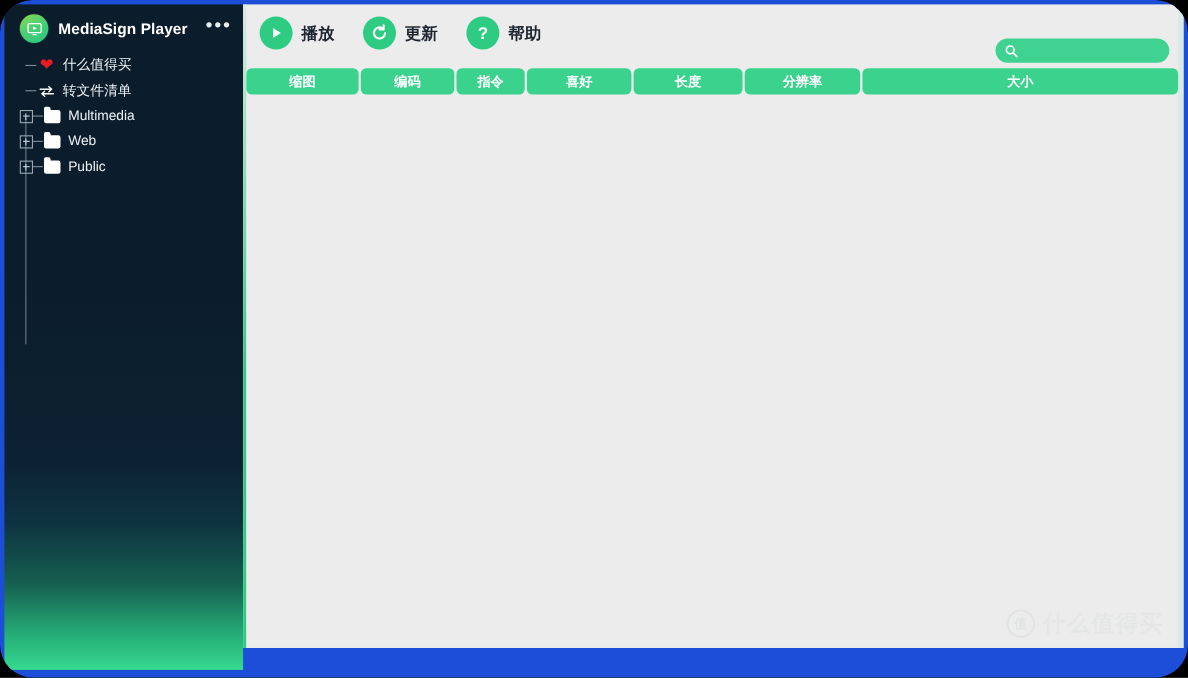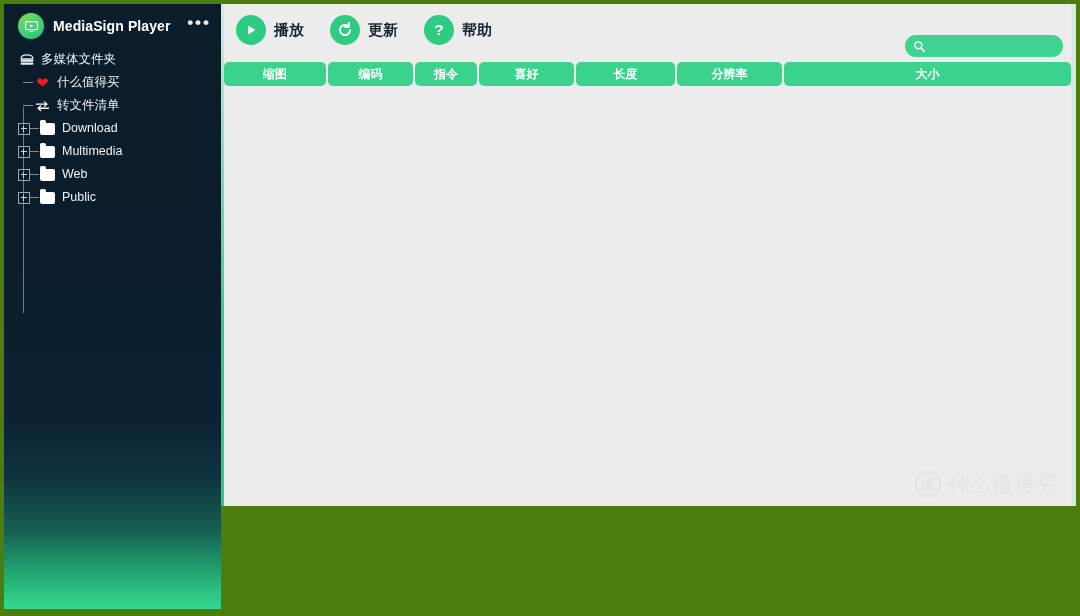--- a/index.html
+++ b/index.html
@@ -12,22 +12,23 @@
     height: 616px;
     overflow: hidden;
     font-family: "Liberation Sans", "DejaVu Sans", sans-serif;
   }
 
   #app {
     position: absolute;
     left: 0; top: 0;
     width: 1080px;
     height: 616px;
-    background: #4d7c0f;
+    background: #1d4ed8;
     overflow: hidden;
+    border-radius: 30px;
   }
 
   
   #sidebar {
     position: absolute;
     left: 4px;
     top: 4px;
     width: 217px;
     height: 605px;
     background: linear-gradient(to bottom,
@@ -174,21 +175,21 @@
     font-size: 15px;
     line-height: 1;
   }
 
   
   #main {
     position: absolute;
     left: 221px;
     top: 4px;
     width: 855px;
-    height: 502px;
+    height: 585px;
     background: #ececec;
     overflow: hidden;
   }
   #main-accent {
     position: absolute;
     left: 0; top: 0;
     width: 3px;
     height: 605px;
     background: linear-gradient(to bottom, #d7ece1 0%, #2ecb83 55%, #2ecb83 100%);
   }
@@ -332,30 +333,20 @@
           <rect x="9" y="19" width="6" height="1.8" rx="0.8" fill="#ffffff"></rect>
         </svg>
       </div>
       <div id="app-title">MediaSign Player</div>
       <div id="sidebar-menu">•••</div>
     </div>
 
     <div id="tree">
       <div class="vline"></div>
 
-      <div class="tree-row root">
-        <span class="t-ico">
-          <svg width="16" height="13" viewBox="0 0 24 20" aria-hidden="true">
-            <path d="M3 8 Q3 3 12 3 Q21 3 21 8 L21 9 L3 9 Z" fill="none" stroke="#e9eef1" stroke-width="1.8"></path>
-            <rect x="2.2" y="10" width="19.6" height="3.4" rx="1.2" fill="#e9eef1"></rect>
-            <rect x="2.2" y="14.6" width="19.6" height="3.4" rx="1.2" fill="#e9eef1"></rect>
-          </svg>
-        </span>
-        <span class="t-label">多媒体文件夹</span>
-      </div>
 
       <div class="tree-row child">
         <span style="width:5px"></span>
         <span class="tick"></span>
         <span class="t-ico">
             <span class="heart">❤</span>
           </span>
         <span class="t-label">什么值得买</span>
       </div>
 
@@ -370,28 +361,20 @@
         </span>
         <span class="t-label">转文件清单</span>
       </div>
 
       <div class="tree-row child">
         <span class="expander"></span>
         <span class="elbow"></span>
         <span class="t-ico">
             <span class="folder"></span>
           </span>
-        <span class="t-label">Download</span>
-      </div>
-      <div class="tree-row child">
-        <span class="expander"></span>
-        <span class="elbow"></span>
-        <span class="t-ico">
-            <span class="folder"></span>
-          </span>
         <span class="t-label">Multimedia</span>
       </div>
       <div class="tree-row child">
         <span class="expander"></span>
         <span class="elbow"></span>
         <span class="t-ico">
             <span class="folder"></span>
           </span>
         <span class="t-label">Web</span>
       </div>

